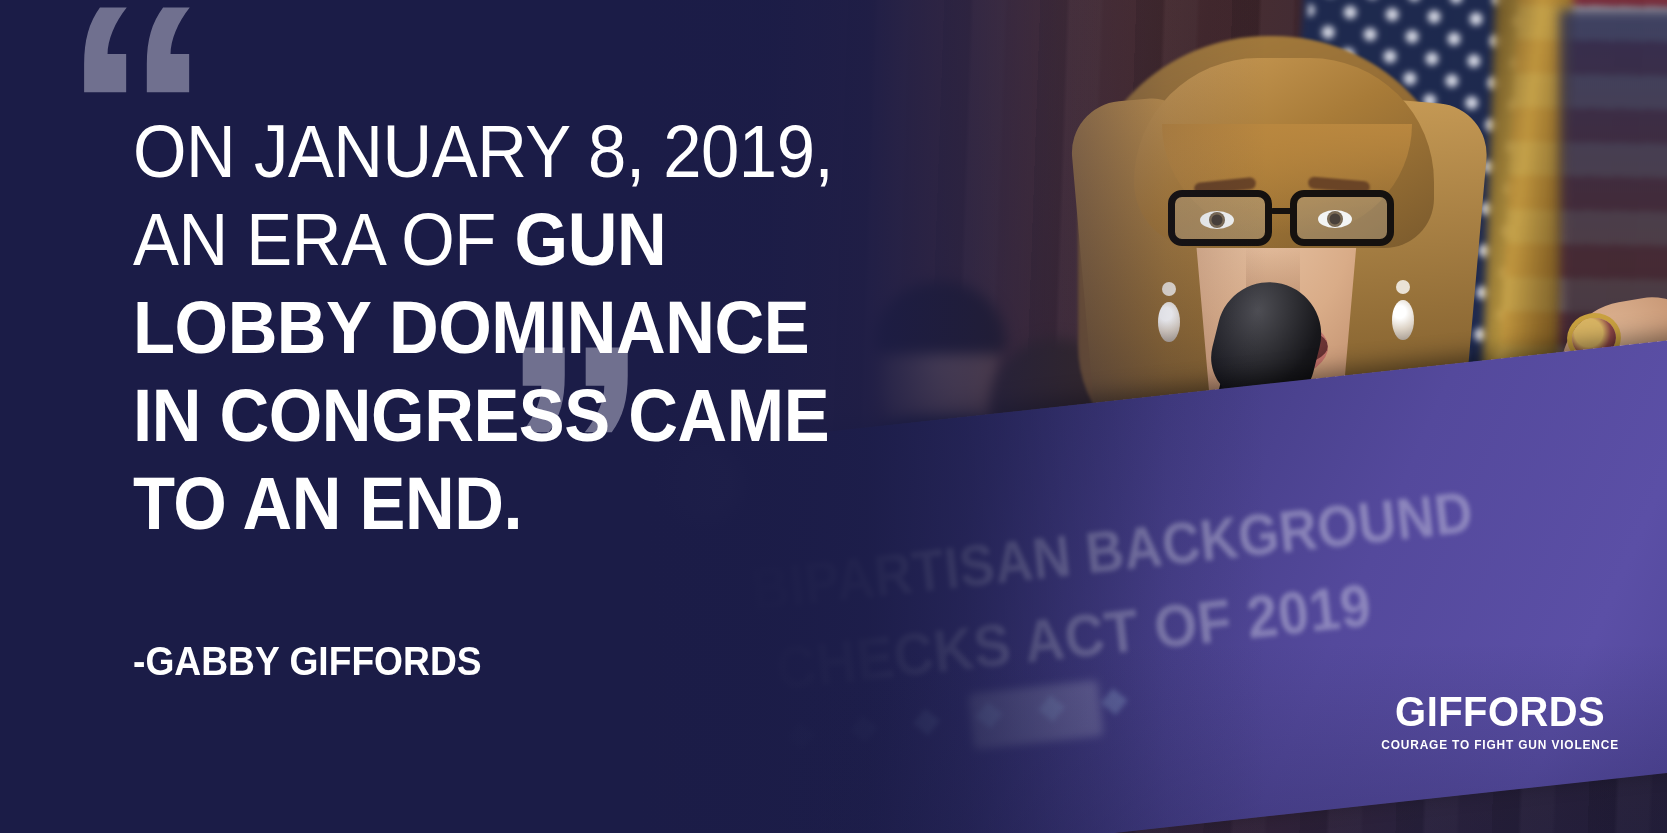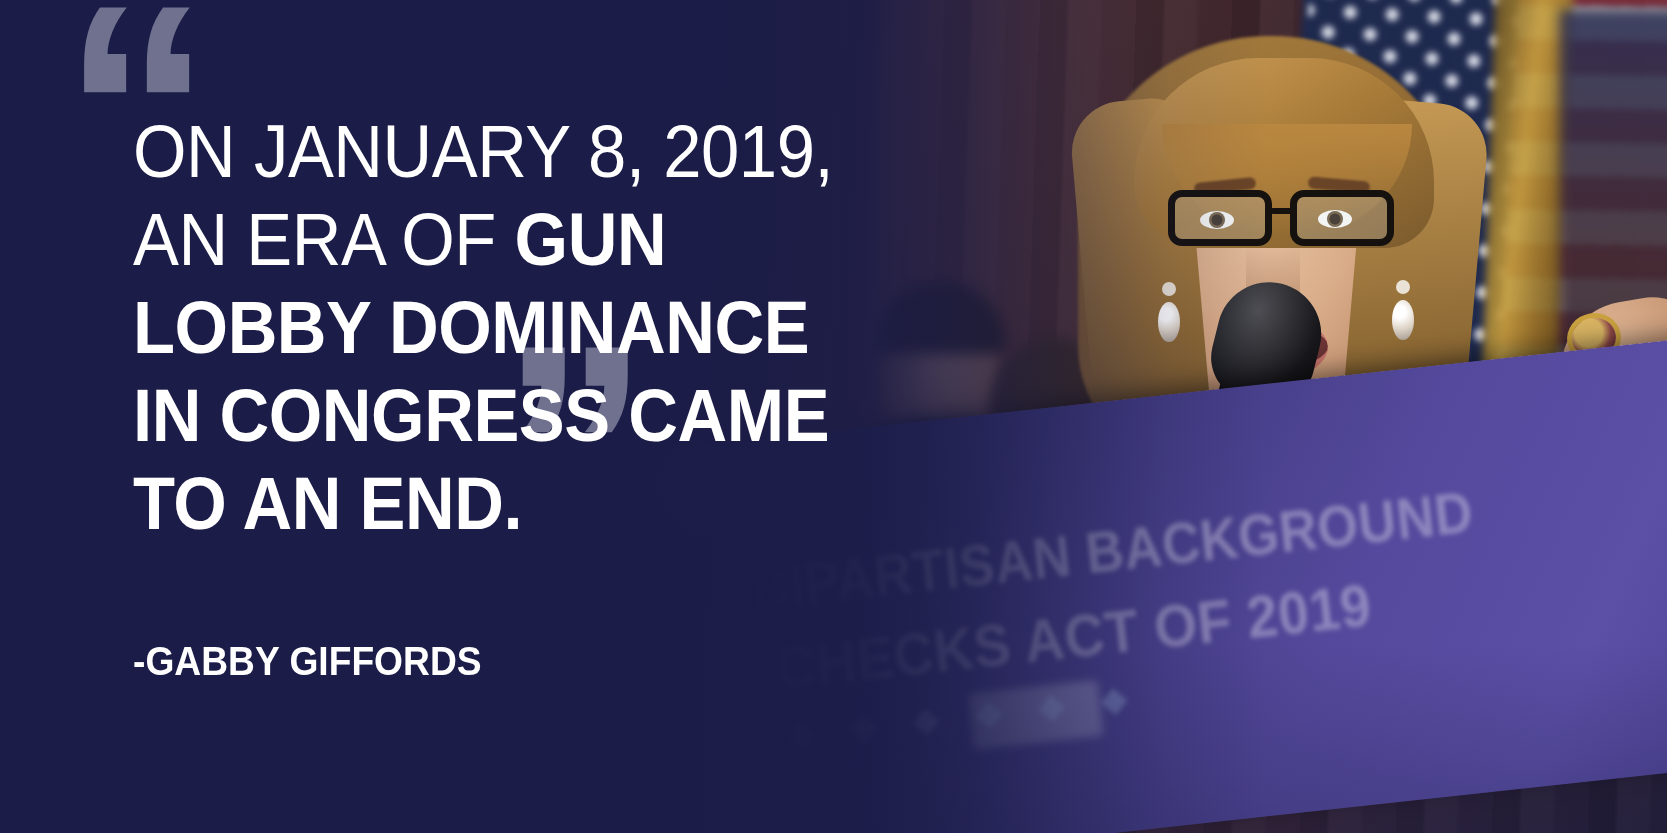--- a/index.html
+++ b/index.html
@@ -535,15 +535,19 @@
     <div class="quote-block">
       <div class="qline light">ON JANUARY 8, 2019,</div>
       <div class="qline light"><span>AN ERA OF </span><span class="b">GUN</span></div>
       <div class="qline bold">LOBBY DOMINANCE</div>
       <div class="qline bold">IN CONGRESS CAME</div>
       <div class="qline bold">TO AN END.</div>
     </div>
 
     <div class="attribution">-GABBY GIFFORDS</div>
 
+    <div id="logo">
+      <div class="logo-word">GIFFORDS</div>
+      <div class="logo-tag">COURAGE TO FIGHT GUN VIOLENCE</div>
+    </div>
 
   </div>
 </div>
 
 </body></html>

